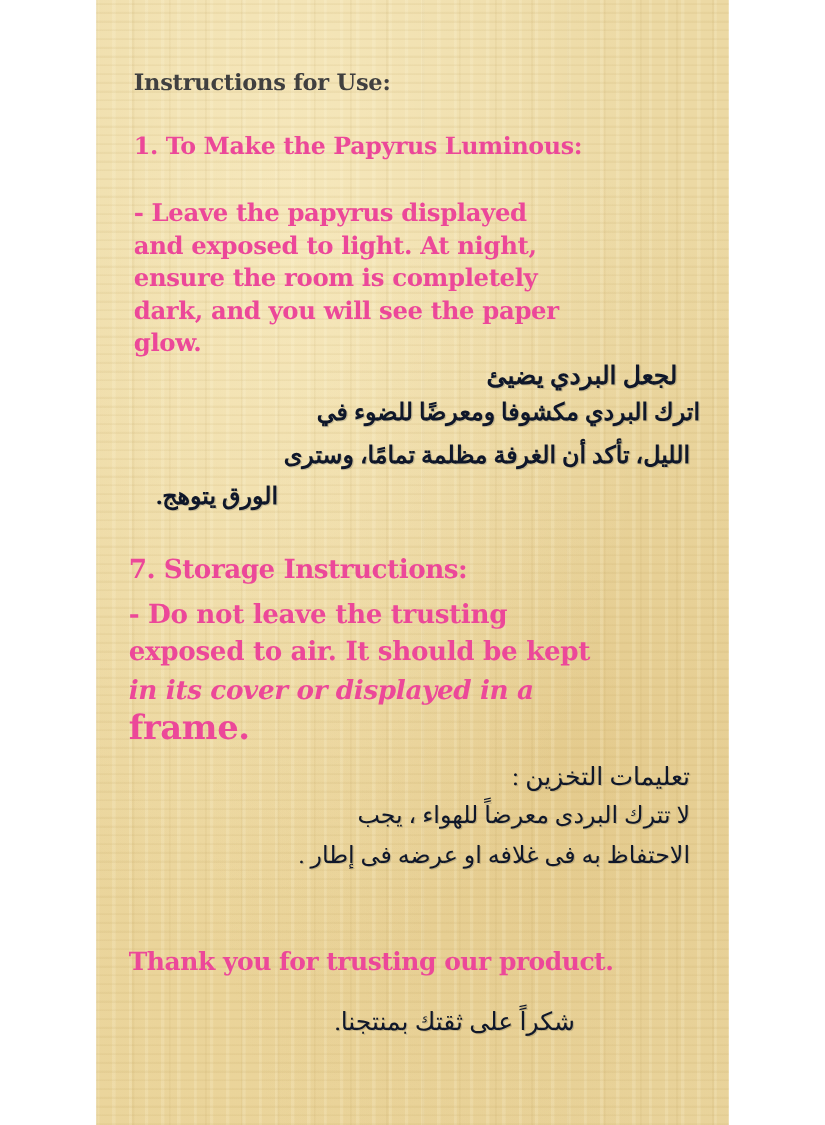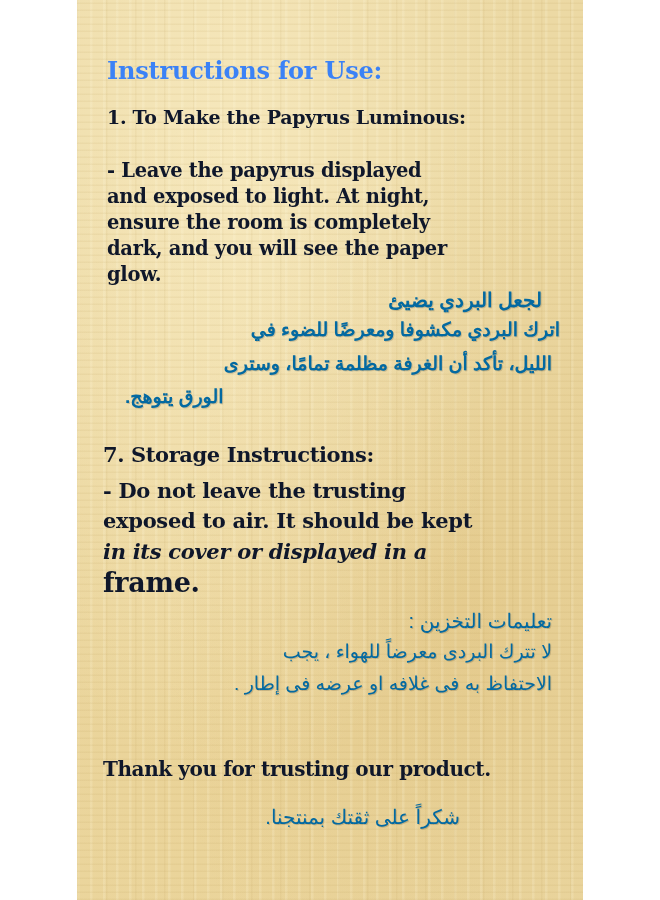--- a/index.html
+++ b/index.html
@@ -11,26 +11,26 @@
       position: absolute; left: 77px; top: 0; width: 506px; height: 900px;
       background-color: #ecd9a4;
       background-image:
         repeating-linear-gradient(0deg, rgba(180,150,80,0.10) 0px, rgba(180,150,80,0.10) 1px, transparent 2px, transparent 7px),
         repeating-linear-gradient(90deg, rgba(255,250,225,0.18) 0px, rgba(255,250,225,0.18) 2px, transparent 3px, transparent 13px),
         repeating-linear-gradient(90deg, rgba(170,135,60,0.08) 0px, rgba(170,135,60,0.08) 1px, transparent 2px, transparent 29px),
         radial-gradient(ellipse at 30% 20%, rgba(255,245,210,0.55), transparent 60%),
         radial-gradient(ellipse at 80% 70%, rgba(210,170,90,0.30), transparent 55%),
         radial-gradient(ellipse at 20% 85%, rgba(230,200,130,0.35), transparent 60%);
     }
-    .t { position: absolute; margin: 0; color: #0f172a; font-weight: bold; white-space: nowrap; }
-    .title { left: 107px; top: 56px; font-size: 24px; color: #3b82f6; letter-spacing: -0.2px; }
+    .t { position: absolute; margin: 0; color: #ec4899; font-weight: bold; white-space: nowrap; }
+    .title { left: 107px; top: 56px; font-size: 18px; color: #404040; letter-spacing: -0.2px; }
     .h1 { left: 107px; top: 106px; font-size: 19px; letter-spacing: -0.3px; }
     .en-para { left: 107px; font-size: 19.5px; line-height: 26px; letter-spacing: -0.3px; }
     .ar {
-      position: absolute; margin: 0; color: #0369a1; font-family: Liberation Sans, sans-serif;
+      position: absolute; margin: 0; color: #0f172a; font-family: Liberation Serif, serif;
       font-weight: bold; direction: rtl; white-space: nowrap; font-size: 19px;
       text-shadow: 1px 1px 0 rgba(0,0,0,0.15);
     }
     .h2 { left: 103px; top: 442px; font-size: 21px; letter-spacing: -0.4px; }
     .thanks { left: 103px; top: 757px; font-size: 20px; letter-spacing: -0.4px; }
   </style>
 </head>
 <body>
 
 <div class="papyrus"></div>

